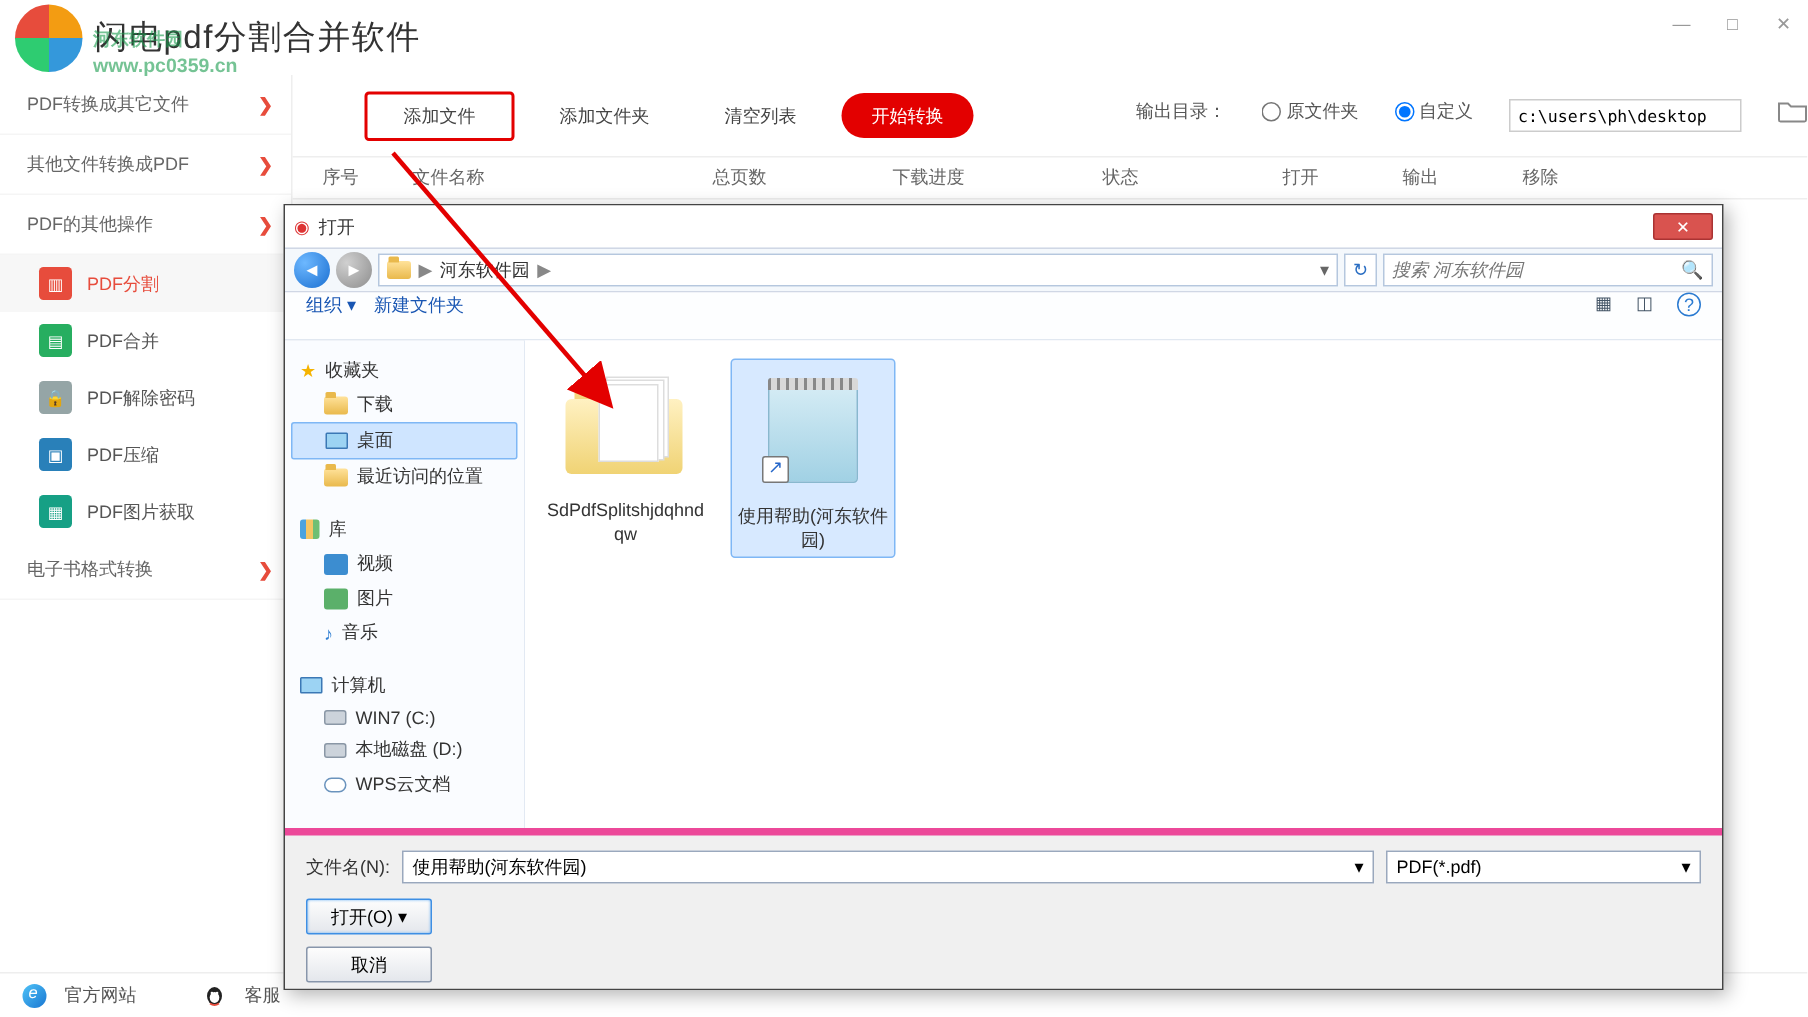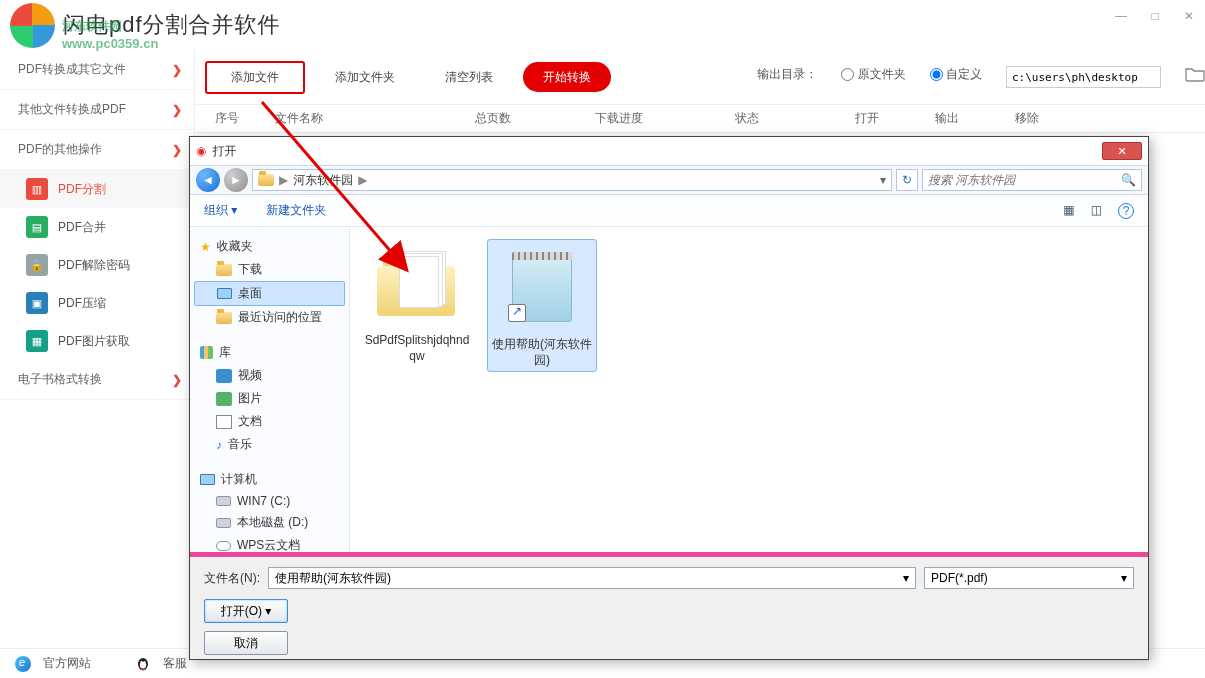--- a/index.html
+++ b/index.html
@@ -16,21 +16,21 @@
 .sidebar{width:195px;border-right:1px solid #eee;}
 .side-cat{height:40px;display:flex;align-items:center;justify-content:space-between;padding:0 12px 0 18px;color:#666;cursor:pointer;border-bottom:1px solid #f5f5f5;}
 .side-cat .arr{color:#e74c3c;font-weight:bold;}
 .side-item{height:38px;display:flex;align-items:center;padding-left:26px;gap:10px;color:#555;cursor:pointer;}
 .side-item.active{background:#f7f7f7;color:#e74c3c}
 .side-ico{width:22px;height:22px;border-radius:3px;display:flex;align-items:center;justify-content:center;color:#fff;font-size:11px;}
 .ico-red{background:#e74c3c}.ico-green{background:#27ae60}.ico-grey{background:#95a5a6}.ico-blue{background:#2980b9}.ico-dgrn{background:#16a085}
 .content{flex:1;position:relative;}
 .toolbar{height:55px;display:flex;align-items:center;padding-left:10px;gap:10px;border-bottom:1px solid #eee;}
 .tbtn{height:30px;padding:0 20px;border-radius:15px;display:flex;align-items:center;color:#444;cursor:pointer;}
-.tbtn.red-border{border:2px solid #e30000;border-radius:3px;padding:6px 24px;height:auto;}
+.tbtn.red-border{border:2px solid #e30000;border-radius:3px;padding:6px 24px;height:auto;margin-left:38px;}
 .tbtn.red-fill{background:#e30000;color:#fff;}
 .out-row{margin-left:auto;display:flex;gap:24px;color:#555;}
 .out-row input[type=radio]{vertical-align:middle;}
 .path-inp{width:155px;height:22px;border:1px solid #ccc;padding:0 5px;font-family:monospace;font-size:11px;}
 .fld-ico{width:20px;height:16px;display:inline-block;}
 .col-head{display:flex;padding:0 20px;height:28px;align-items:center;color:#666;border-bottom:1px solid #eee;gap:0;}
 .col-head span{flex:0 0 auto;}
 .status-bar{position:absolute;bottom:0;left:0;right:0;height:30px;display:flex;align-items:center;padding:0 15px;gap:12px;border-top:1px solid #eee;color:#555;}
 .ie-ico{width:16px;height:16px;border-radius:50%;background:linear-gradient(135deg,#4fc3f7,#1976d2);position:relative;}
 .ie-ico::after{content:"e";color:#fff;font-size:11px;position:absolute;left:4px;top:0;font-style:italic;}
@@ -43,21 +43,21 @@
 .dlg-close{margin-left:auto;width:40px;height:18px;background:#d9534f;border:1px solid #a33;border-radius:2px;color:#fff;display:flex;align-items:center;justify-content:center;font-size:11px;cursor:pointer;}
 .dlg-nav{height:30px;background:#f4f8fc;border-top:1px solid #d0d7e5;border-bottom:1px solid #d0d7e5;display:flex;align-items:center;padding:0 6px;gap:4px;}
 .nav-btn{width:24px;height:24px;border-radius:50%;background:radial-gradient(circle at 30% 30%,#6db8ff,#1a6fd1);display:flex;align-items:center;justify-content:center;color:#fff;cursor:pointer;}
 .nav-btn.disabled{background:radial-gradient(circle at 30% 30%,#d0d0d0,#8d8d8d);}
 .bc{flex:1;height:22px;border:1px solid #b5c7de;background:#fff;display:flex;align-items:center;padding:0 5px;gap:5px;color:#333;}
 .bc .sep{color:#888;}
 .refresh{width:22px;height:22px;border:1px solid #b5c7de;background:#fff;display:flex;align-items:center;justify-content:center;color:#2a6ec3;cursor:pointer;}
 .search-bc{width:220px;height:22px;border:1px solid #b5c7de;background:#fff;display:flex;align-items:center;padding:0 5px;}
 .search-bc input{border:none;outline:none;flex:1;color:#888;font-style:italic;}
 .search-bc .mg{color:#2a6ec3;}
-.dlg-tb{height:32px;display:flex;align-items:center;padding:0 14px;gap:29px;border-bottom:1px solid #e1e8f1;background:#fdfeff;}
+.dlg-tb{height:32px;display:flex;align-items:flex-start;padding:0 14px;gap:12px;border-bottom:1px solid #e1e8f1;background:#fdfeff;}
 .dlg-tb .lk{color:#1956b3;cursor:pointer;}
 .dlg-tb .tb-right{margin-left:auto;display:flex;gap:16px;color:#456;}
 .dlg-body{flex:1;display:flex;min-height:0;}
 .tree{width:160px;background:#fafcff;border-right:1px solid #e2e9f3;overflow-y:auto;padding:8px 4px;}
 .tree-group{margin-bottom:12px;}
 .tree-h{display:flex;align-items:center;gap:6px;color:#333;padding:3px 6px;}
 .tree-i{display:flex;align-items:center;gap:6px;color:#333;padding:3px 6px 3px 22px;cursor:pointer;}
 .tree-i.sel{background:#cfe5ff;border:1px solid #7fb7f5;border-radius:2px;}
 .files{flex:1;padding:12px;background:#fff;position:relative;display:flex;align-items:flex-start;gap:15px;}
 .file-card{width:110px;text-align:center;}
@@ -256,24 +256,20 @@
             </div>
           <div class="tree-i">
               <span class="mini-ico" style="background:#3c8dd0;border-radius:2px"></span>
               <span>视频</span>
             </div>
           <div class="tree-i">
               <span class="mini-ico" style="background:#5bb06a;border-radius:2px"></span>
               <span>图片</span>
             </div>
           <div class="tree-i">
-              <span class="mini-ico" style="background:#fff;border:1px solid #888"></span>
-              <span>文档</span>
-            </div>
-          <div class="tree-i">
               <span style="color:#2d7dd2">♪</span>
               <span>音乐</span>
             </div>
         </div>
         <div class="tree-group">
           <div class="tree-h">
               <span class="mon-s"></span>
               <span>计算机</span>
             </div>
           <div class="tree-i">

